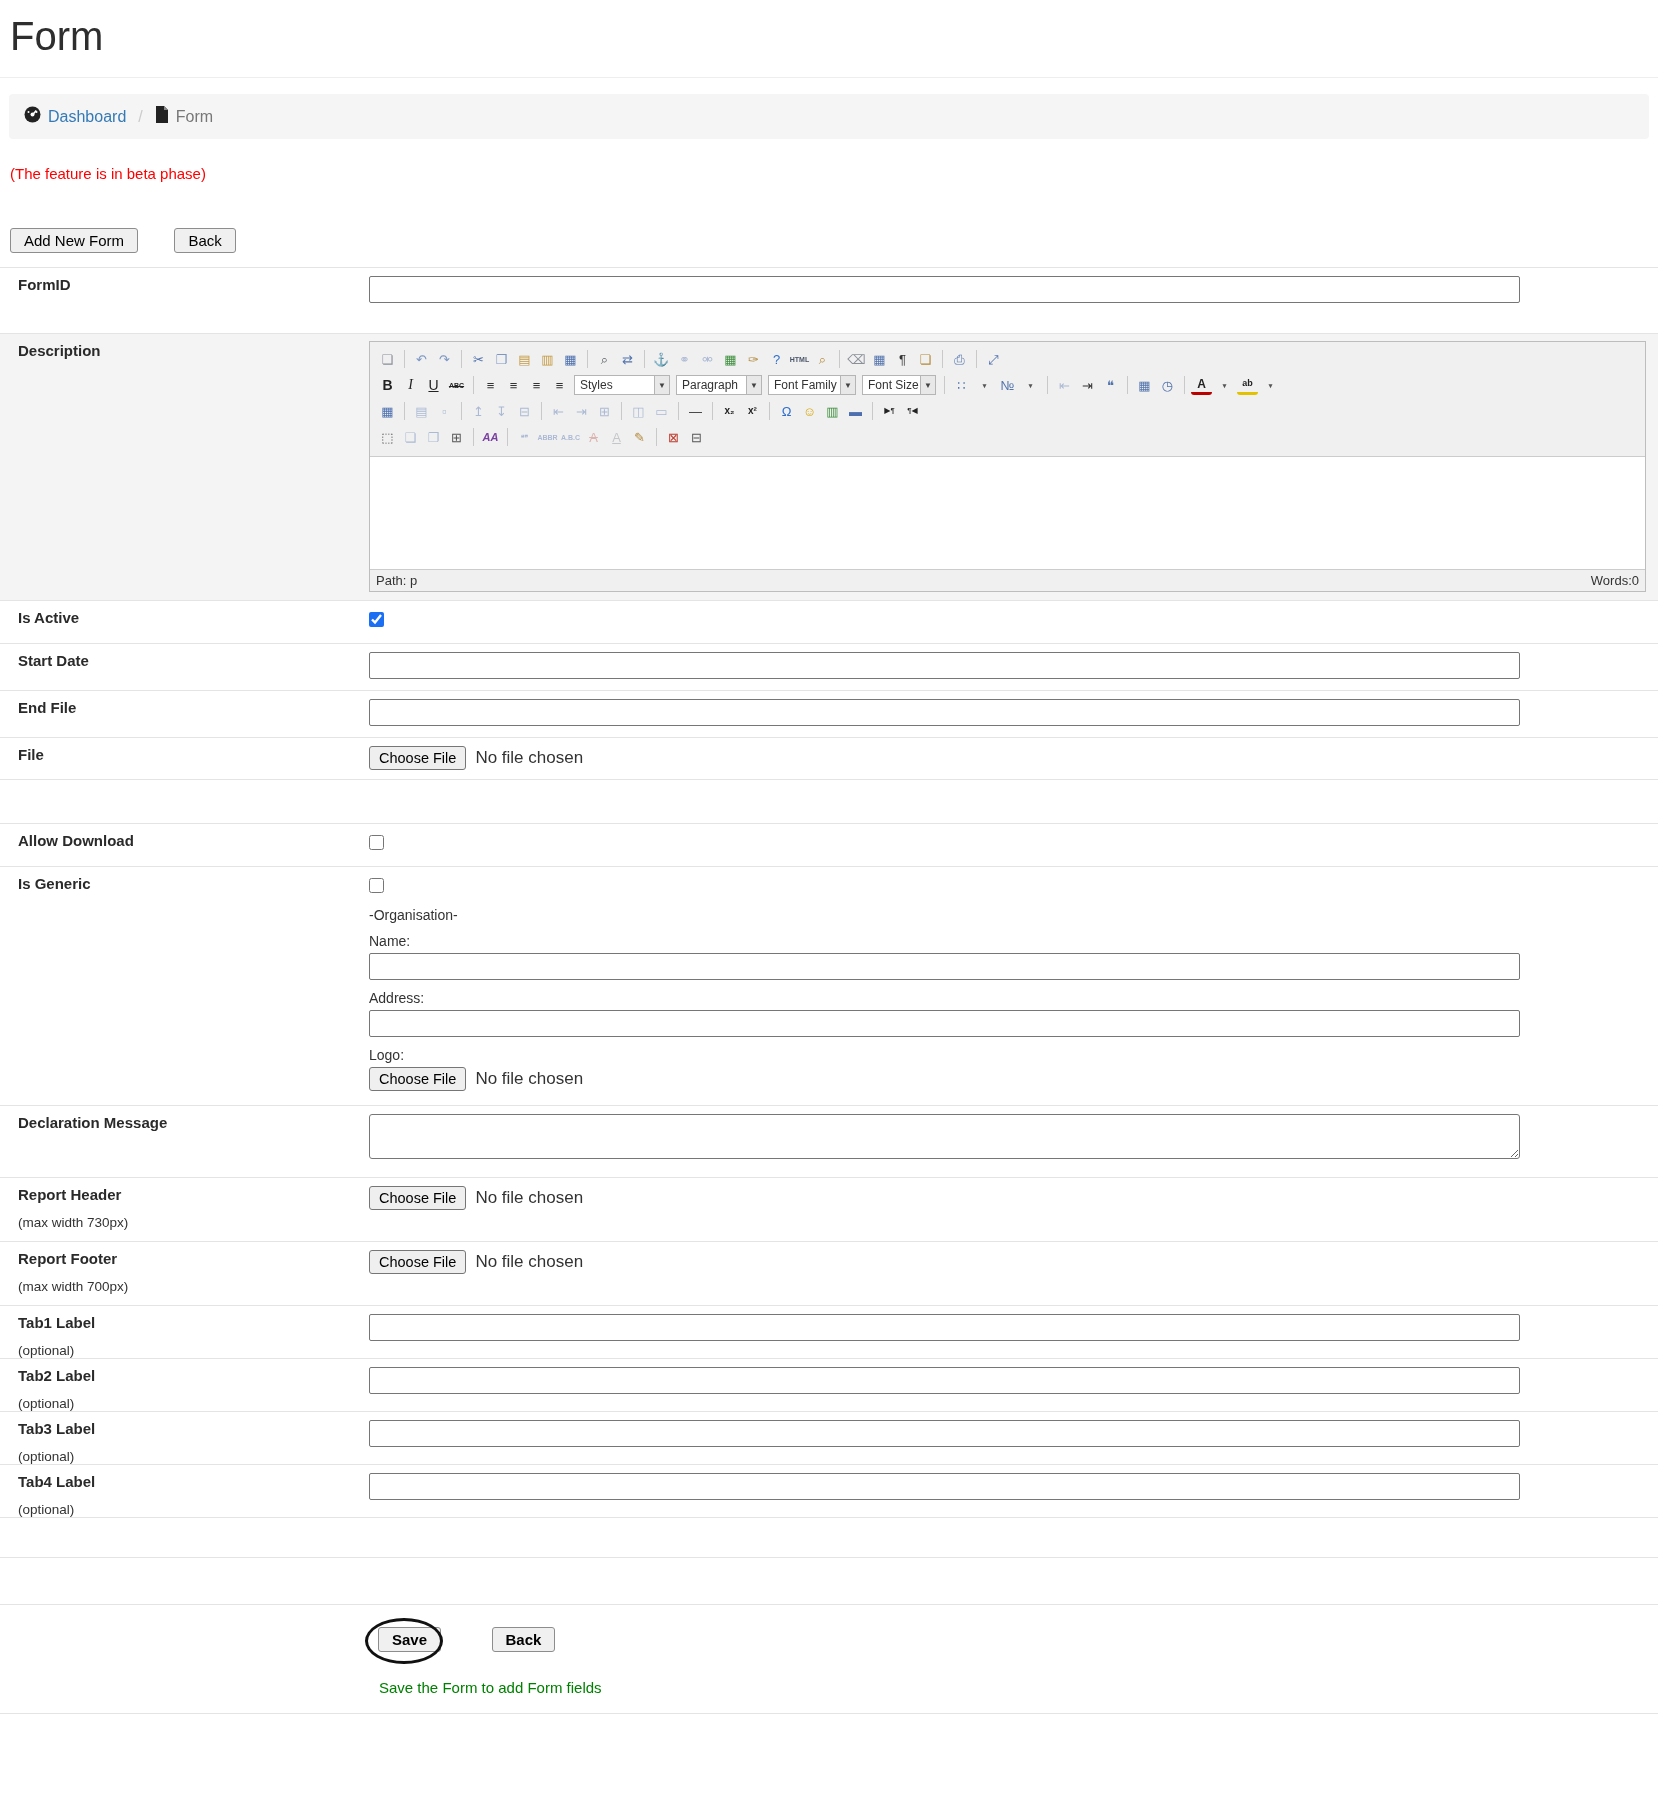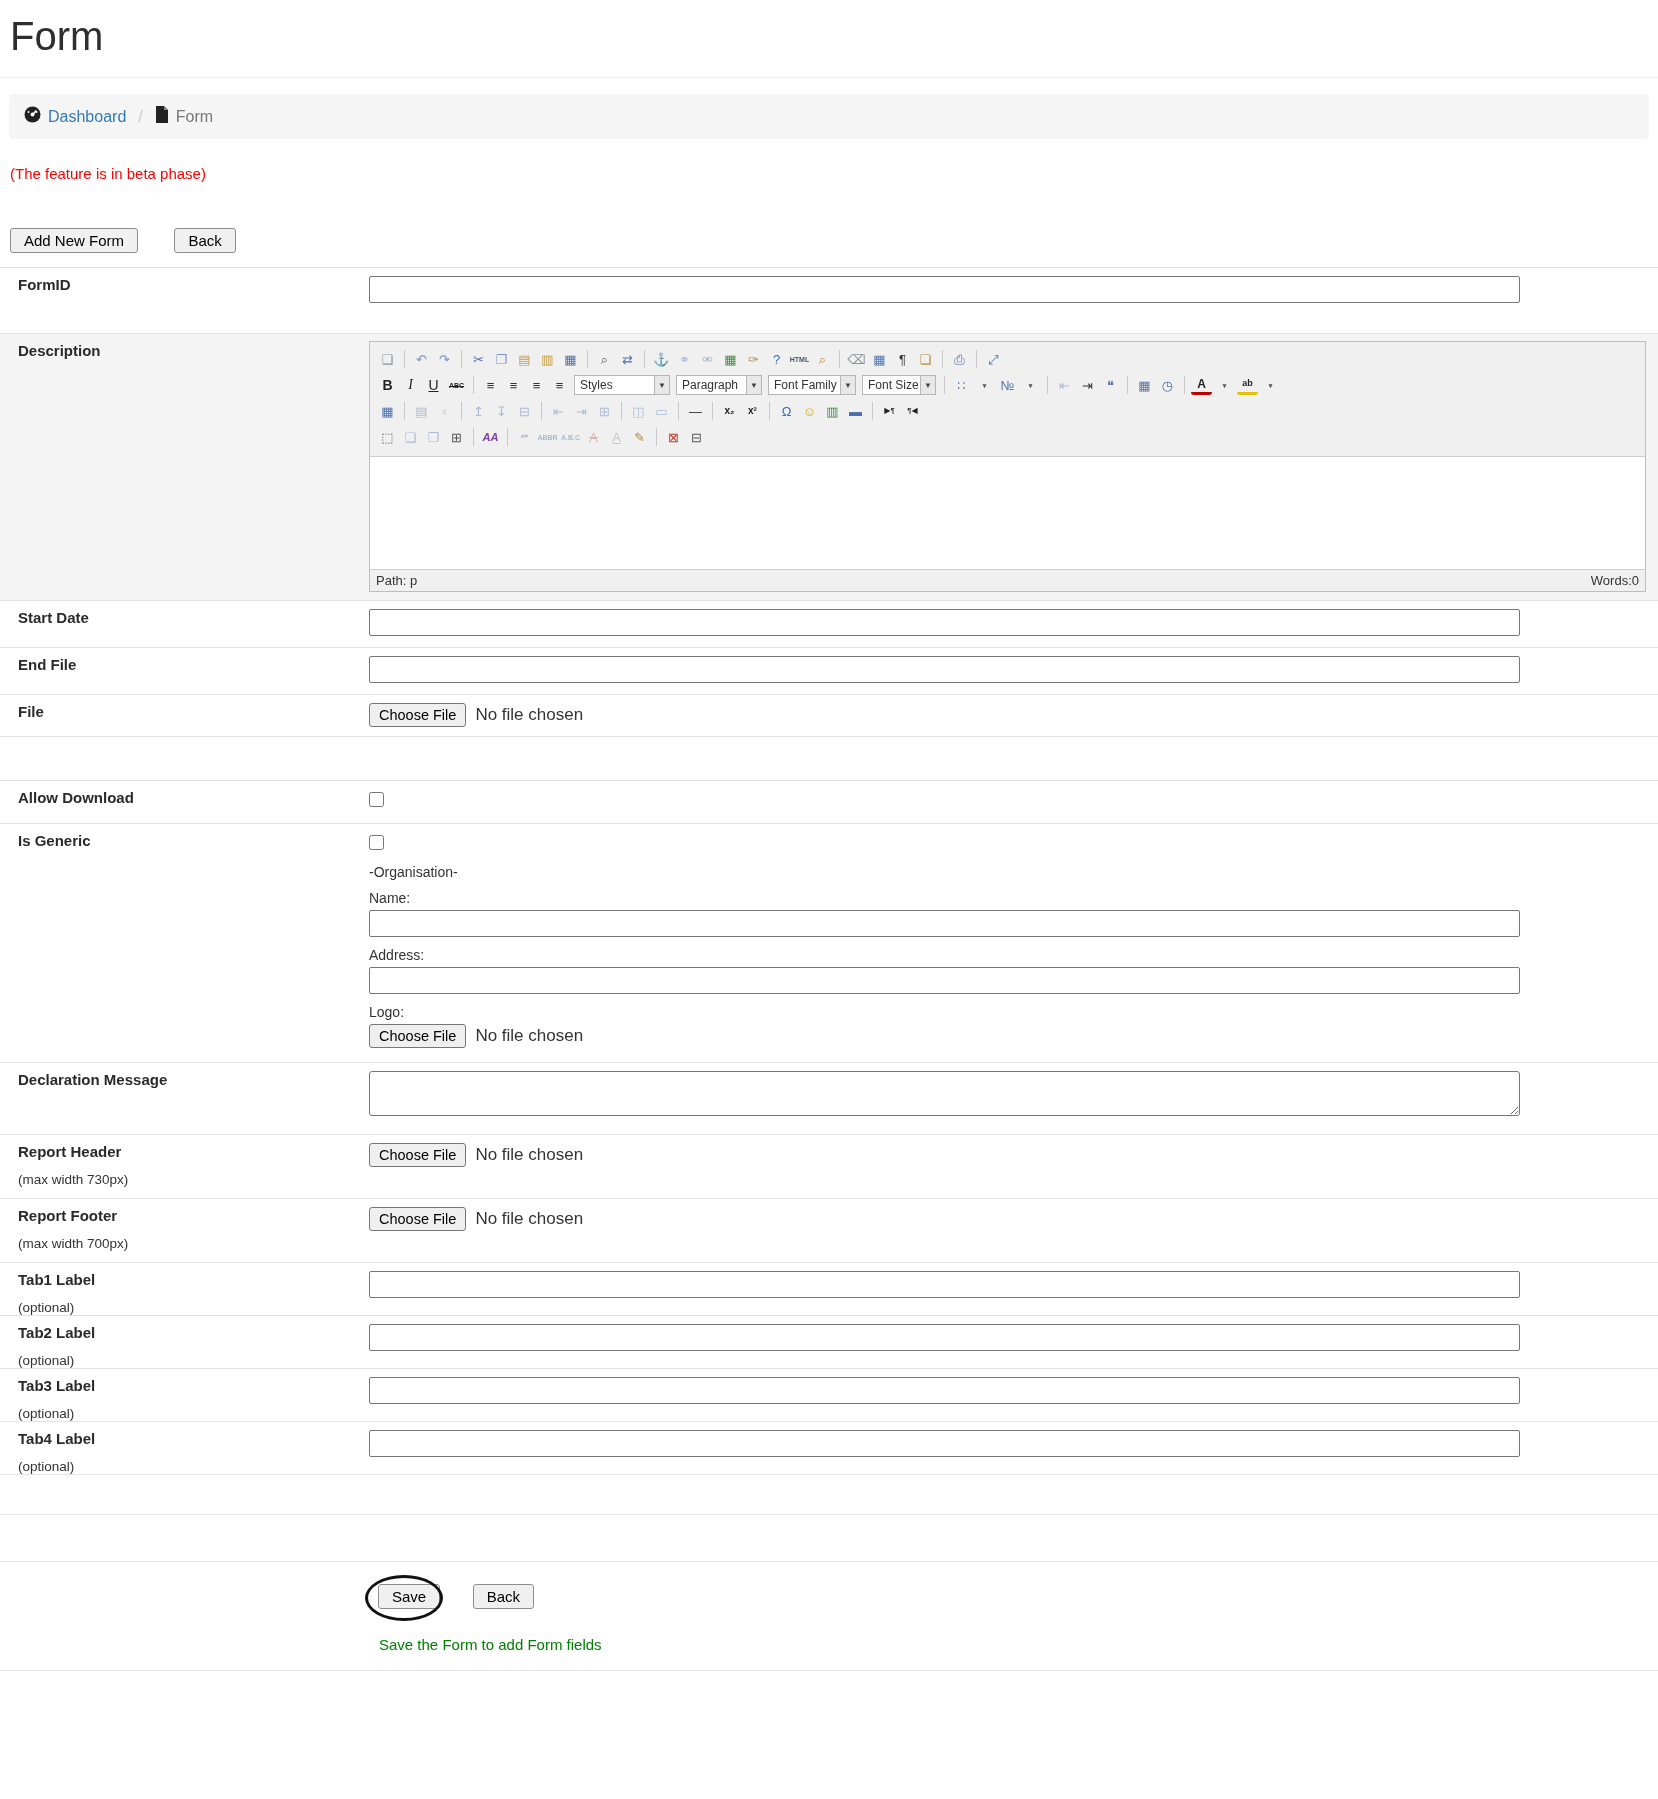--- a/index.html
+++ b/index.html
@@ -93,21 +93,21 @@
   .ed-status { display:flex; justify-content:space-between; align-items:center;
                border-top:1px solid #ccc; background:#f0f0f0; height:22px;
                font-size:13px; color:#333; padding:0 6px; }
 
   
   .r-actions { border-top:1px solid #e4e4e4; padding:12px 0 0 0; }
   .actions-inner { margin-left:378px; position:relative; padding-top:10px; }
   .save-wrap { position:relative; display:inline-block; }
   .save-ellipse { position:absolute; left:-13px; top:-9px; width:78px; height:46px;
                   border:3px solid #111; border-radius:50%; pointer-events:none; }
-  .actions-inner .btn { margin-right:28px; }
+  .actions-inner .btn { margin-right:46px;font-weight:bold; }
   .footer-note { color:#008000; font-size:15px; margin:27px 0 17px 1px; }
   .bottom-divider { border-top:1px solid #e4e4e4; height:20px; }
 </style>
 </head>
 <body>
 
 <div class="page">
 
   <h1 class="page-title">Form</h1>
   <div class="top-divider"></div>
@@ -281,20 +281,24 @@
           </div>
         <div class="ed-content"></div>
         <div class="ed-status">
           <span>Path: p</span>
           <span>Words:0</span>
         </div>
       </div>
     </div>
   </div>
 
+  <div class="frow r-cb">
+    <div class="lblcol"><span class="lbl">Is Active</span></div>
+    <div class="ctl"><input type="checkbox" id="cb-active" checked="" style=""></div>
+  </div>
 
   <div class="frow r-date">
     <div class="lblcol"><span class="lbl">Start Date</span></div>
     <div class="ctl">
         <input class="txt w-long" type="text" style="">
       </div>
   </div>
 
   <div class="frow r-date">
     <div class="lblcol"><span class="lbl">End File</span></div>

